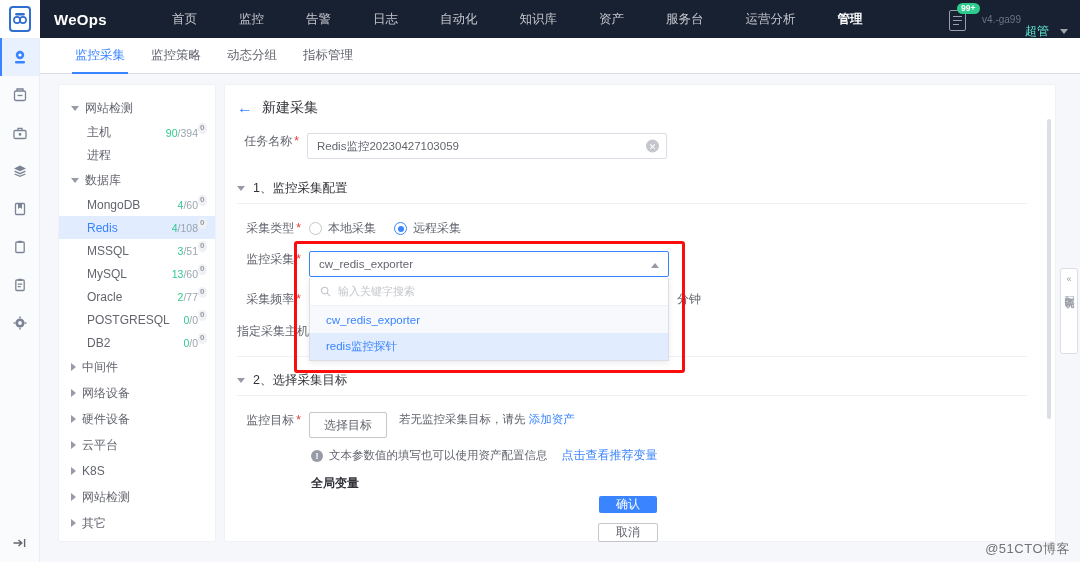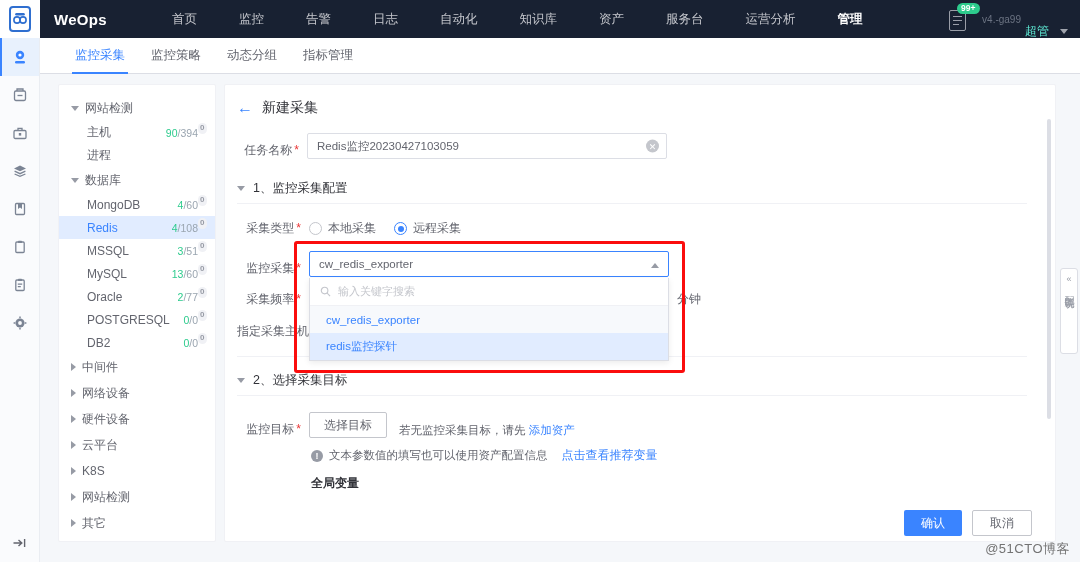--- a/index.html
+++ b/index.html
@@ -161,21 +161,21 @@
   }
   #card-scroll {
     position: absolute; inset: 0 14px 44px 0;
     padding: 14px 0 0 10px;
     overflow: hidden;
   }
   #back-row { display: flex; align-items: center; gap: 9px; margin: 0 0 16px 2px; cursor: pointer;}
   #back-arrow { color: #3a84ff; font-size: 16px; line-height: 1; }
   #page-title { font-size: 14px; color: #313238; }
 
-  .form-row { display: flex; align-items: flex-end; margin-bottom: 14px; }
+  .form-row { display: flex; align-items: flex-start; margin-bottom: 14px; }
   .form-label {
     width: 72px; text-align: right; font-size: 12px; color: #63656e;
     flex: 0 0 72px; padding-right: 8px; white-space: nowrap;
   }
   .req { color: #ea3636; margin-left: 2px; }
   .text-input {
     width: 360px; height: 26px;
     border: 1px solid #dcdee5; border-radius: 2px;
     background: #fff; padding: 0 26px 0 9px;
     font-size: 11.5px; color: #63656e;
@@ -275,20 +275,21 @@
   #card-sb {
     position: absolute; right: 4px; top: 34px; width: 4px; height: 300px;
     background: #dcdee5; border-radius: 2px;
   }
 
   
   #footer-bar {
     position: absolute; left: 224px; top: 504px; width: 832px; height: 38px;
     display: flex; justify-content: flex-end; align-items: center; gap: 10px;
     padding-right: 24px;
+    flex-direction: column;
   }
   .btn-primary {
     height: 26px; padding: 0 17px; background: #3a84ff; color:#fff;
     border-radius: 2px; font-size: 12px; display:flex; align-items:center; cursor:pointer;
   }
   .btn-plain {
     height: 26px; padding: 0 17px; background:#fff; color:#63656e;
     border: 1px solid #c4c6cc; border-radius: 2px; font-size: 12px;
     display:flex; align-items:center; cursor:pointer;
   }

